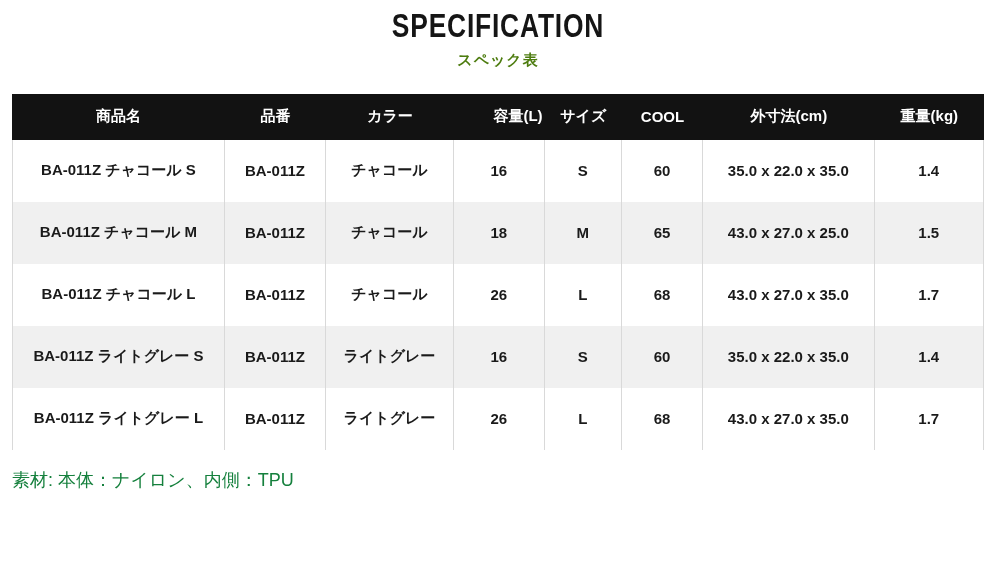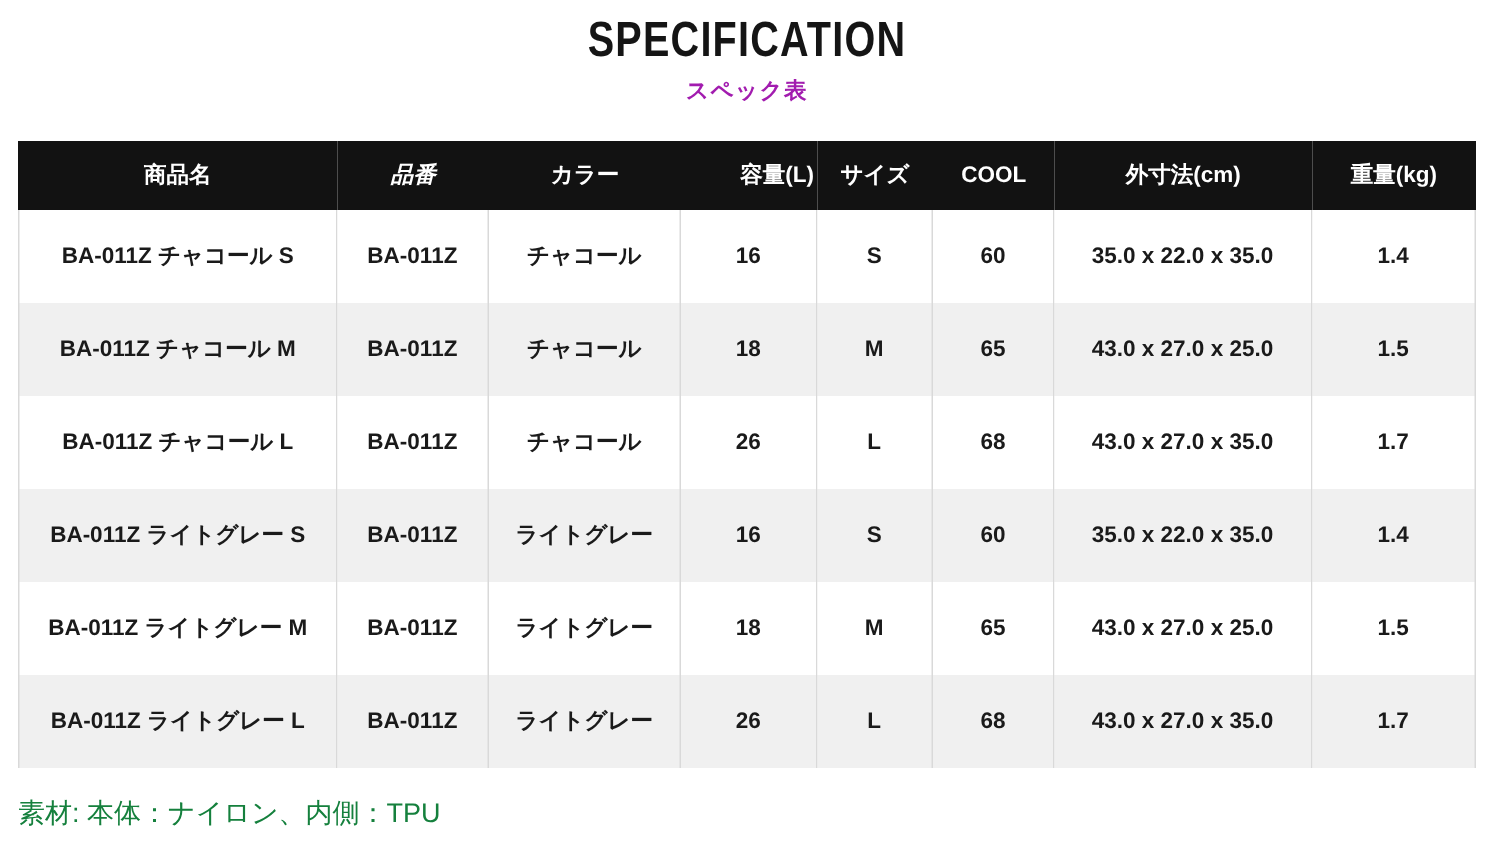--- a/index.html
+++ b/index.html
@@ -27,21 +27,21 @@
     transform: scaleX(0.8);
     transform-origin: center;
     line-height: 1.05;
   }
   .subtitle {
     margin-top: 7px;
     text-align: center;
     font-size: 15px;
     font-weight: 700;
     letter-spacing: 1px;
-    color: #a21caf;
+    color: #4d7c0f;
   }
   table.spec-table {
     width: 972px;
     margin: 24px 18px 0 12px;
     border-collapse: separate;
     border-spacing: 0;
     table-layout: fixed;
   }
   table.spec-table thead th {
     background: #121212;
@@ -85,21 +85,21 @@
 <body>
 
 <div class="page">
   <h1 class="title">SPECIFICATION</h1>
   <div class="subtitle">スペック表</div>
 
   <table class="spec-table">
     <thead>
       <tr id="head-row">
           <th style="width: 22.2%;">商品名</th>
-          <th style="width: 10.3%; font-style: italic;">品番</th>
+          <th style="width: 10.3%;">品番</th>
           <th style="width: 13.2%;">カラー</th>
           <th style="width: 9.2%; text-align: right;">容量(L)</th>
           <th style="width: 7.8%;">サイズ</th>
           <th style="width: 8.2%;">COOL</th>
           <th style="width: 17.8%;">外寸法(cm)</th>
           <th style="width: 11.2%;">重量(kg)</th>
         </tr>
     </thead>
     <tbody id="body-rows">
         <tr>
@@ -136,30 +136,20 @@
           <td>BA-011Z ライトグレー S</td>
           <td>BA-011Z</td>
           <td>ライトグレー</td>
           <td>16</td>
           <td>S</td>
           <td>60</td>
           <td>35.0 x 22.0 x 35.0</td>
           <td>1.4</td>
         </tr>
         <tr>
-          <td>BA-011Z ライトグレー M</td>
-          <td>BA-011Z</td>
-          <td>ライトグレー</td>
-          <td>18</td>
-          <td>M</td>
-          <td>65</td>
-          <td>43.0 x 27.0 x 25.0</td>
-          <td>1.5</td>
-        </tr>
-        <tr>
           <td>BA-011Z ライトグレー L</td>
           <td>BA-011Z</td>
           <td>ライトグレー</td>
           <td>26</td>
           <td>L</td>
           <td>68</td>
           <td>43.0 x 27.0 x 35.0</td>
           <td>1.7</td>
         </tr>
       </tbody>

